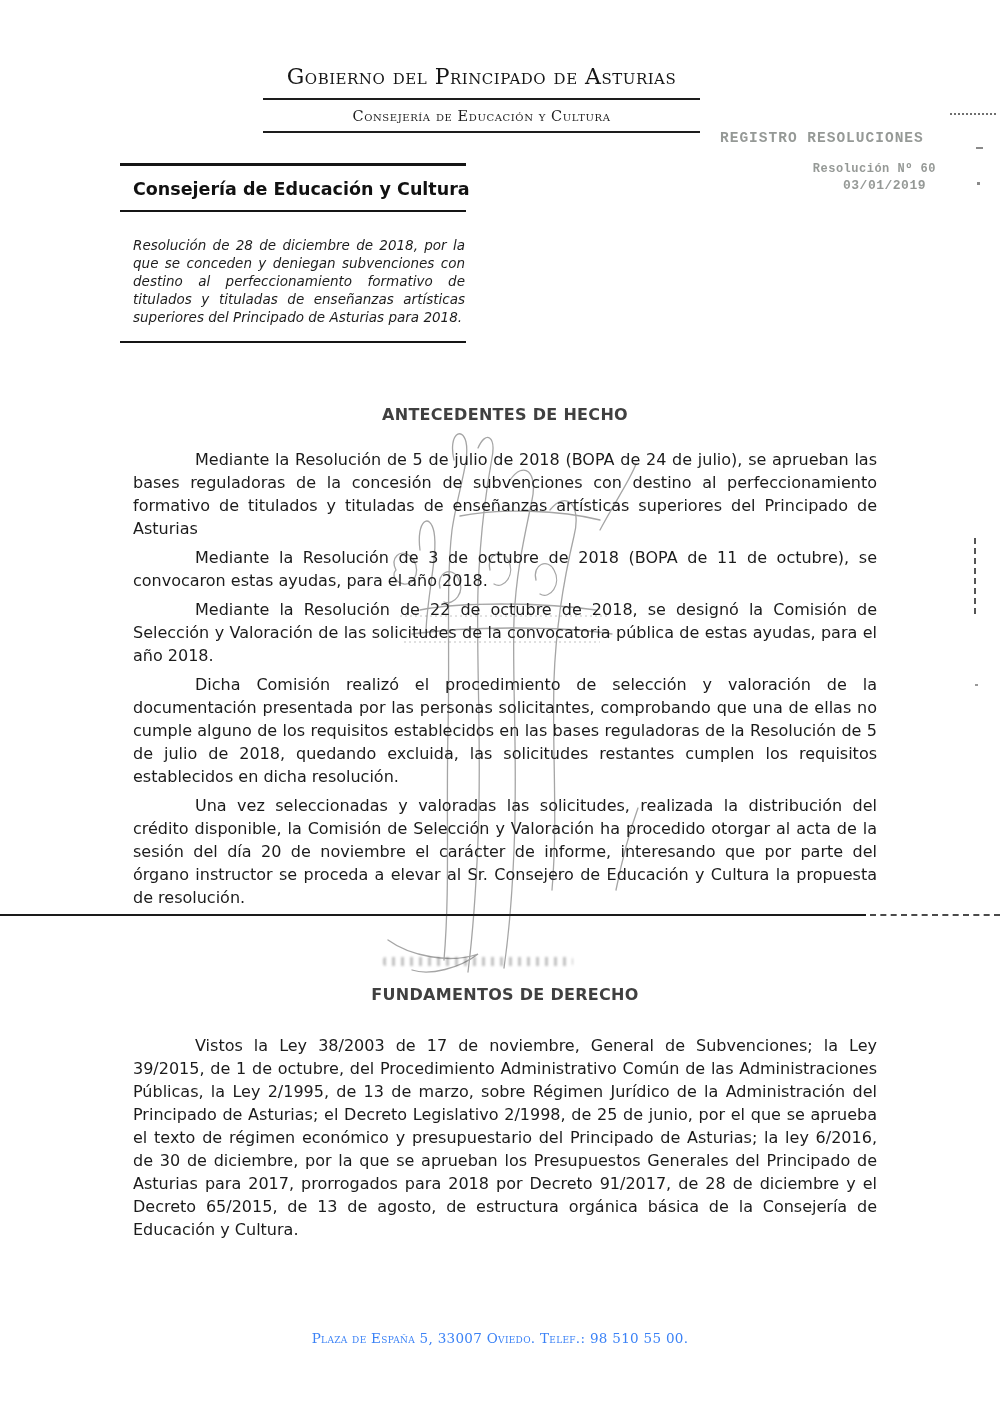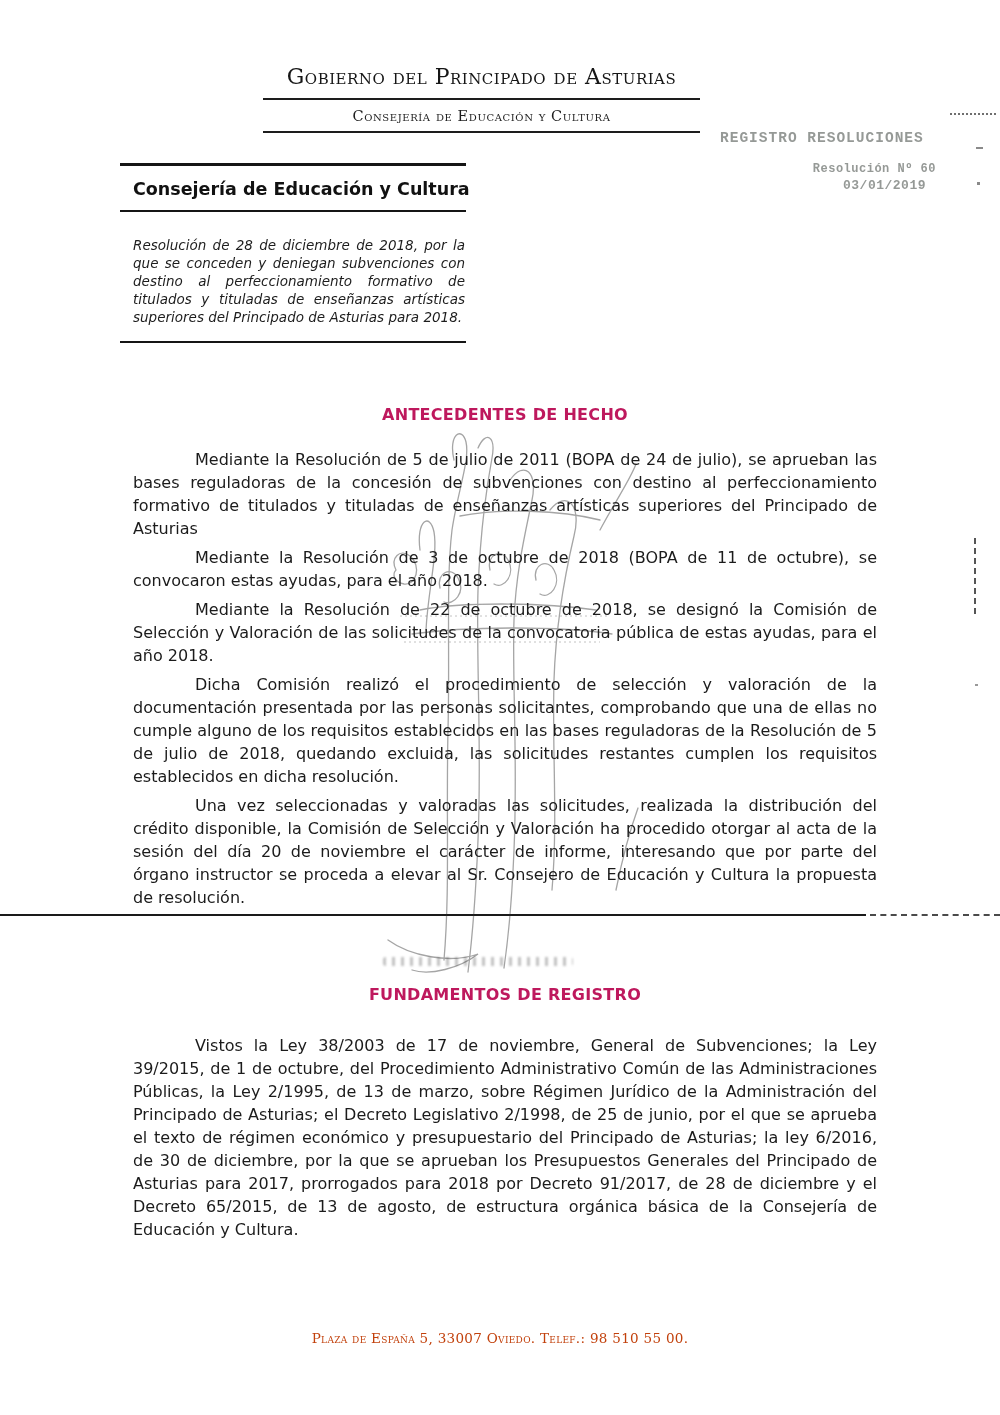--- a/index.html
+++ b/index.html
@@ -42,33 +42,33 @@
     font-size:13.5px; line-height:18px; text-align:justify; color:#1d1d1d;font-style:italic;
   }
   .tb-rule3 { border:0; border-top:2px solid #151515; margin:15px 0 0 0; }
 
   
   .body-col { position:absolute; left:133px; width:744px; }
   .sec-antecedentes { top:405px; }
   .sec-fundamentos  { top:985px; }
   .sec-heading {
     margin:0 0 24px 0; text-align:center;
-    font-size:16px; font-weight:bold; letter-spacing:.3px; color:#be185d;
+    font-size:16px; font-weight:bold; letter-spacing:.3px; color:#404040;
   }
   .sec-fundamentos .sec-heading { margin-bottom:30px; }
   .body-col p {
     margin:0 0 6px 0; font-size:16px; line-height:23px;
     text-align:justify; text-indent:62px; color:#1b1b1b;
   }
 
   
   .footer {
     position:absolute; left:0; top:1330px; width:1000px; text-align:center;
     font-family:"DejaVu Serif", serif; font-variant:small-caps;
-    font-size:13.5px; color:#c2410c; letter-spacing:.3px;
+    font-size:13.5px; color:#3b82f6; letter-spacing:.3px;
   }
 
   
   .scanline { position:absolute; left:0; top:914px; width:866px; border-top:2px solid #1a1a1a; }
   .scanline-dashed { position:absolute; left:870px; top:914px; width:130px; border-top:2px dashed #4a4a4a; }
   .corner-dashes { position:absolute; left:950px; top:113px; width:46px; border-top:2px dotted #6f6f6f; }
   .mid-dash { position:absolute; left:976px; top:147px; width:7px; border-top:2px solid #8a8a8a; }
   .dot-a { position:absolute; left:977px; top:182px; width:3px; height:3px; background:#8a8a8a; }
   .v-dash { position:absolute; left:974px; top:538px; height:76px; border-left:2px dashed #555; }
   .dot-b { position:absolute; left:975px; top:684px; width:3px; height:2px; background:#999; }
@@ -100,29 +100,29 @@
   <div class="titleblock">
     <hr class="tb-rule">
     <div class="tb-title">Consejería de Educación y Cultura</div>
     <hr class="tb-rule2">
     <p class="summary">Resolución de 28 de diciembre de 2018, por la que se conceden y deniegan subvenciones con destino al perfeccionamiento formativo de titulados y tituladas de enseñanzas artísticas superiores del Principado de Asturias para 2018.</p>
     <hr class="tb-rule3">
   </div>
 
   <div class="body-col sec-antecedentes">
     <h2 class="sec-heading">ANTECEDENTES DE HECHO</h2>
-    <p>Mediante la Resolución de 5 de julio de 2011 (BOPA de 24 de julio), se aprueban las bases reguladoras de la concesión de subvenciones con destino al perfeccionamiento formativo de titulados y tituladas de enseñanzas artísticas superiores del Principado de Asturias</p>
+    <p>Mediante la Resolución de 5 de julio de 2018 (BOPA de 24 de julio), se aprueban las bases reguladoras de la concesión de subvenciones con destino al perfeccionamiento formativo de titulados y tituladas de enseñanzas artísticas superiores del Principado de Asturias</p>
     <p>Mediante la Resolución de 3 de octubre de 2018 (BOPA de 11 de octubre), se convocaron estas ayudas, para el año 2018.</p>
     <p>Mediante la Resolución de 22 de octubre de 2018, se designó la Comisión de Selección y Valoración de las solicitudes de la convocatoria pública de estas ayudas, para el año 2018.</p>
     <p>Dicha Comisión realizó el procedimiento de selección y valoración de la documentación presentada por las personas solicitantes, comprobando que una de ellas no cumple alguno de los requisitos establecidos en las bases reguladoras de la Resolución de 5 de julio de 2018, quedando excluida, las solicitudes restantes cumplen los requisitos establecidos en dicha resolución.</p>
     <p>Una vez seleccionadas y valoradas las solicitudes, realizada la distribución del crédito disponible, la Comisión de Selección y Valoración ha procedido otorgar al acta de la sesión del día 20 de noviembre el carácter de informe, interesando que por parte del órgano instructor se proceda a elevar al Sr. Consejero de Educación y Cultura la propuesta de resolución.</p>
   </div>
 
   <div class="body-col sec-fundamentos">
-    <h2 class="sec-heading">FUNDAMENTOS DE REGISTRO</h2>
+    <h2 class="sec-heading">FUNDAMENTOS DE DERECHO</h2>
     <p>Vistos la Ley 38/2003 de 17 de noviembre, General de Subvenciones; la Ley 39/2015, de 1 de octubre, del Procedimiento Administrativo Común de las Administraciones Públicas, la Ley 2/1995, de 13 de marzo, sobre Régimen Jurídico de la Administración del Principado de Asturias; el Decreto Legislativo 2/1998, de 25 de junio, por el que se aprueba el texto de  régimen económico y presupuestario del Principado de Asturias; la ley 6/2016, de 30 de diciembre, por la que se aprueban los Presupuestos Generales del Principado de Asturias para 2017, prorrogados para 2018 por Decreto 91/2017, de 28 de diciembre y el Decreto 65/2015, de 13 de agosto, de estructura orgánica básica de la Consejería de Educación y Cultura.</p>
   </div>
 
   <div class="footer">Plaza de España 5, 33007 Oviedo. Telef.: 98 510 55 00.</div>
 
   <div class="scanline"></div>
   <div class="scanline-dashed"></div>
   <div class="corner-dashes"></div>
   <div class="mid-dash"></div>
   <div class="dot-a"></div>

